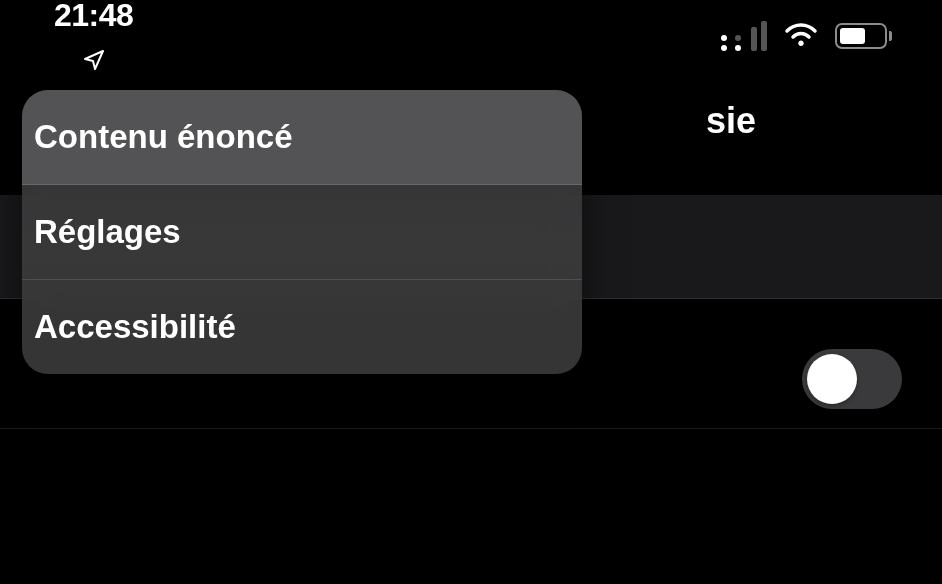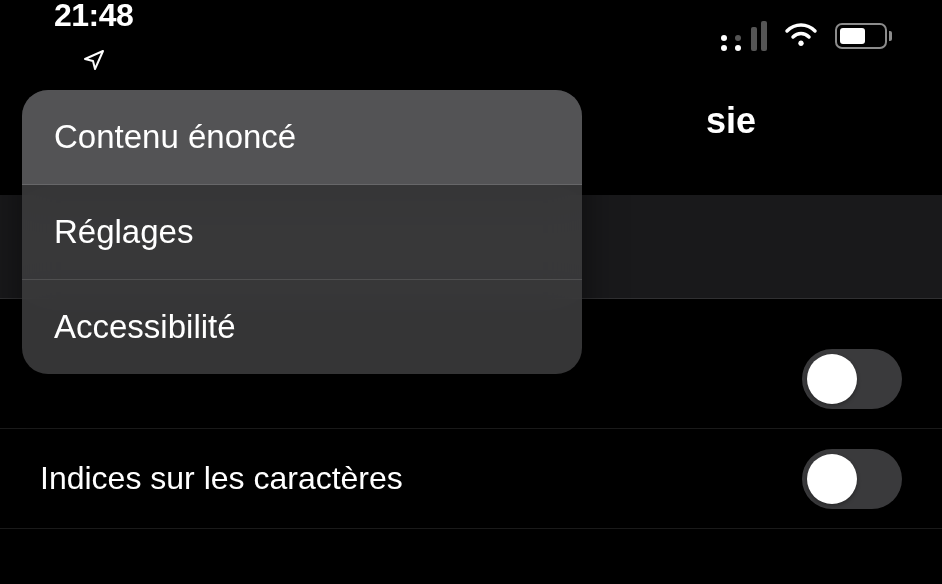--- a/index.html
+++ b/index.html
@@ -178,24 +178,24 @@
       width: 560px;
       background: rgba(60,60,62,0.88);
       backdrop-filter: blur(20px);
       border-radius: 26px;
       overflow: hidden;
       z-index: 20;
       box-shadow: 0 10px 40px rgba(0,0,0,0.5);
     }
     
     .popup-item {
-      padding: 28px 32px;
+      padding: 28px 12px;
       color: #fff;
       font-size: 33px;
-      font-weight: 400;
+      font-weight: 700;
       cursor: pointer;
       border-bottom: 1px solid rgba(255,255,255,0.12);
     }
     
     .popup-item:last-child {
       border-bottom: none;
     }
     
     .popup-item.active {
       background: rgba(120,120,125,0.45);
@@ -256,26 +256,20 @@
   <div class="settings-row first">
     <span class="settings-row-label"></span>
   </div>
   <div class="row-gap"></div>
   <div class="settings-row">
     <span class="settings-row-label"></span>
     <div class="toggle">
       <div class="toggle-knob"></div>
     </div>
   </div>
-  <div class="settings-row">
-    <span class="settings-row-label">Indices sur les caractères</span>
-    <div class="toggle">
-      <div class="toggle-knob"></div>
-    </div>
-  </div>
 </div>
 
 <div class="popup-menu">
   <div class="popup-item active">
     <span>Contenu énoncé</span>
   </div>
   <div class="popup-item">
     <span>Réglages</span>
   </div>
   <div class="popup-item">

